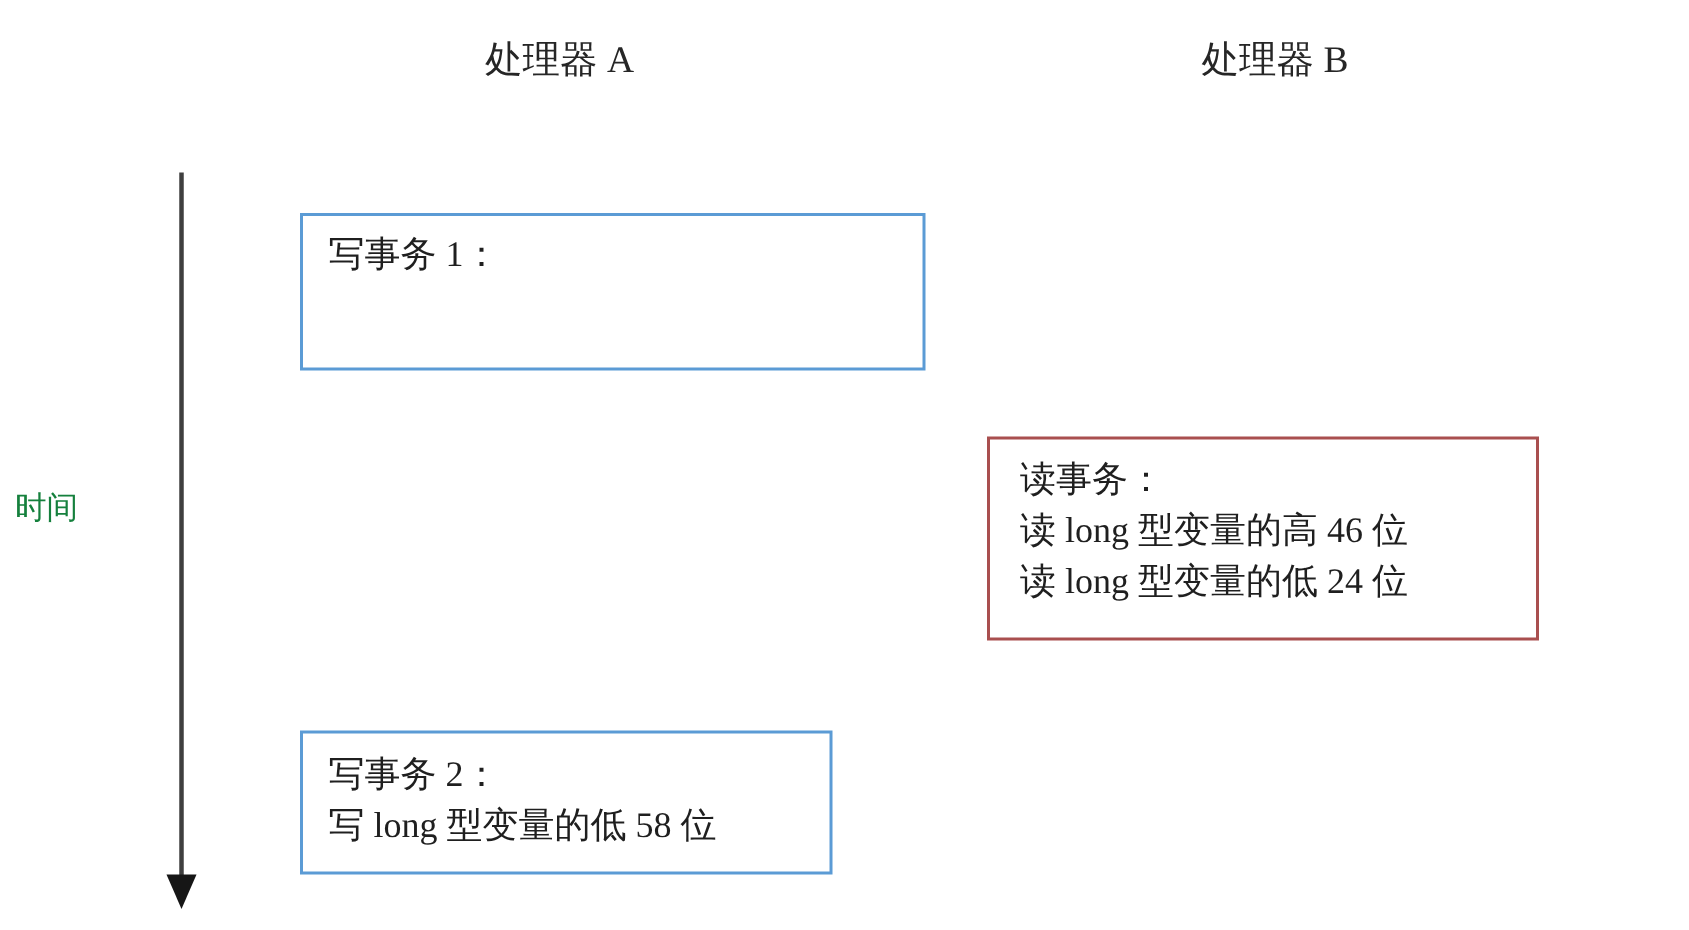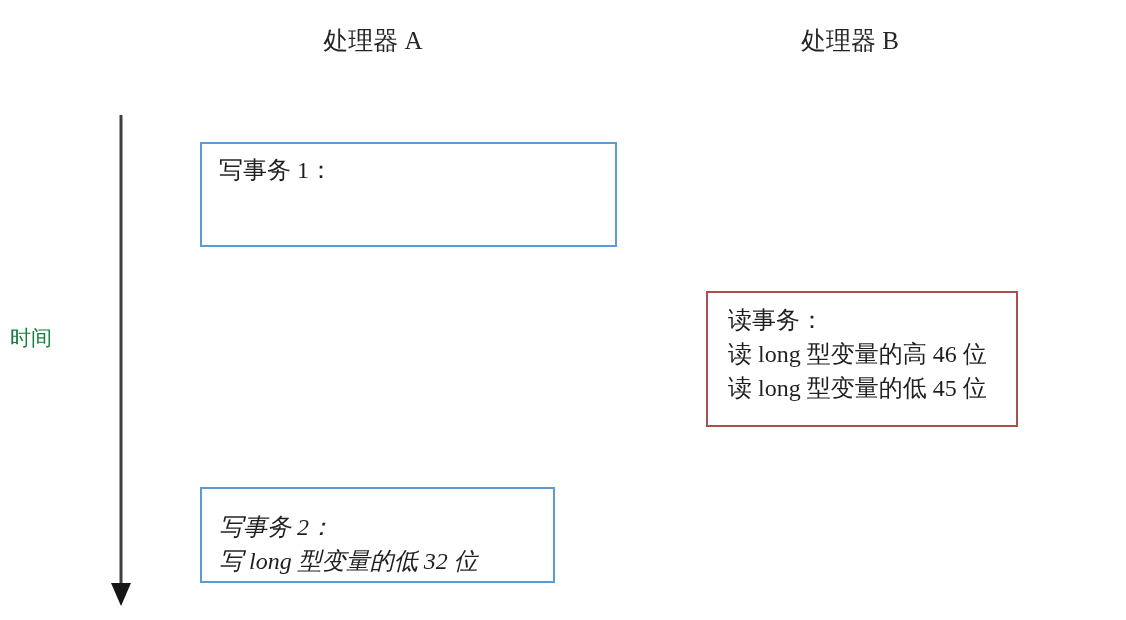--- a/index.html
+++ b/index.html
@@ -83,27 +83,26 @@
   #box-write-2 {
     left: 200px;
     top: 487px;
     width: 355px;
     height: 96px;
     border-color: #5b9bd5;
   }
   #box-read-1 {
     left: 658px;
     top: 291px;
-    width: 312px;
+    width: 368px;
     height: 136px;
     border-color: #a94f4f;
-    margin-left: 48px;
   }
   #box-write-1 .box-lines { top: 9px; }
-  #box-write-2 .box-lines { top: 21px; font-style: italic; }
+  #box-write-2 .box-lines { top: 11px; }
   #box-read-1  .box-lines { top: 10px; left: 20px; }
 </style>
 </head>
 <body>
 
 <div id="canvas">
 
   <div class="col-header" id="header-proc-a">处理器 A</div>
 
   <div class="col-header" id="header-proc-b">处理器 B</div>
@@ -118,24 +117,24 @@
   <div class="event-box" id="box-write-1">
     <div class="box-lines">
       <div class="box-line">写事务 1：</div>
     </div>
   </div>
 
   <div class="event-box" id="box-read-1">
     <div class="box-lines">
       <div class="box-line">读事务：</div>
       <div class="box-line">读 long 型变量的高 46 位</div>
-      <div class="box-line">读 long 型变量的低 45 位</div>
+      <div class="box-line">读 long 型变量的低 24 位</div>
     </div>
   </div>
 
   <div class="event-box" id="box-write-2">
     <div class="box-lines">
       <div class="box-line">写事务 2：</div>
-      <div class="box-line">写 long 型变量的低 32 位</div>
+      <div class="box-line">写 long 型变量的低 58 位</div>
     </div>
   </div>
 
 </div>
 
 </body></html>

